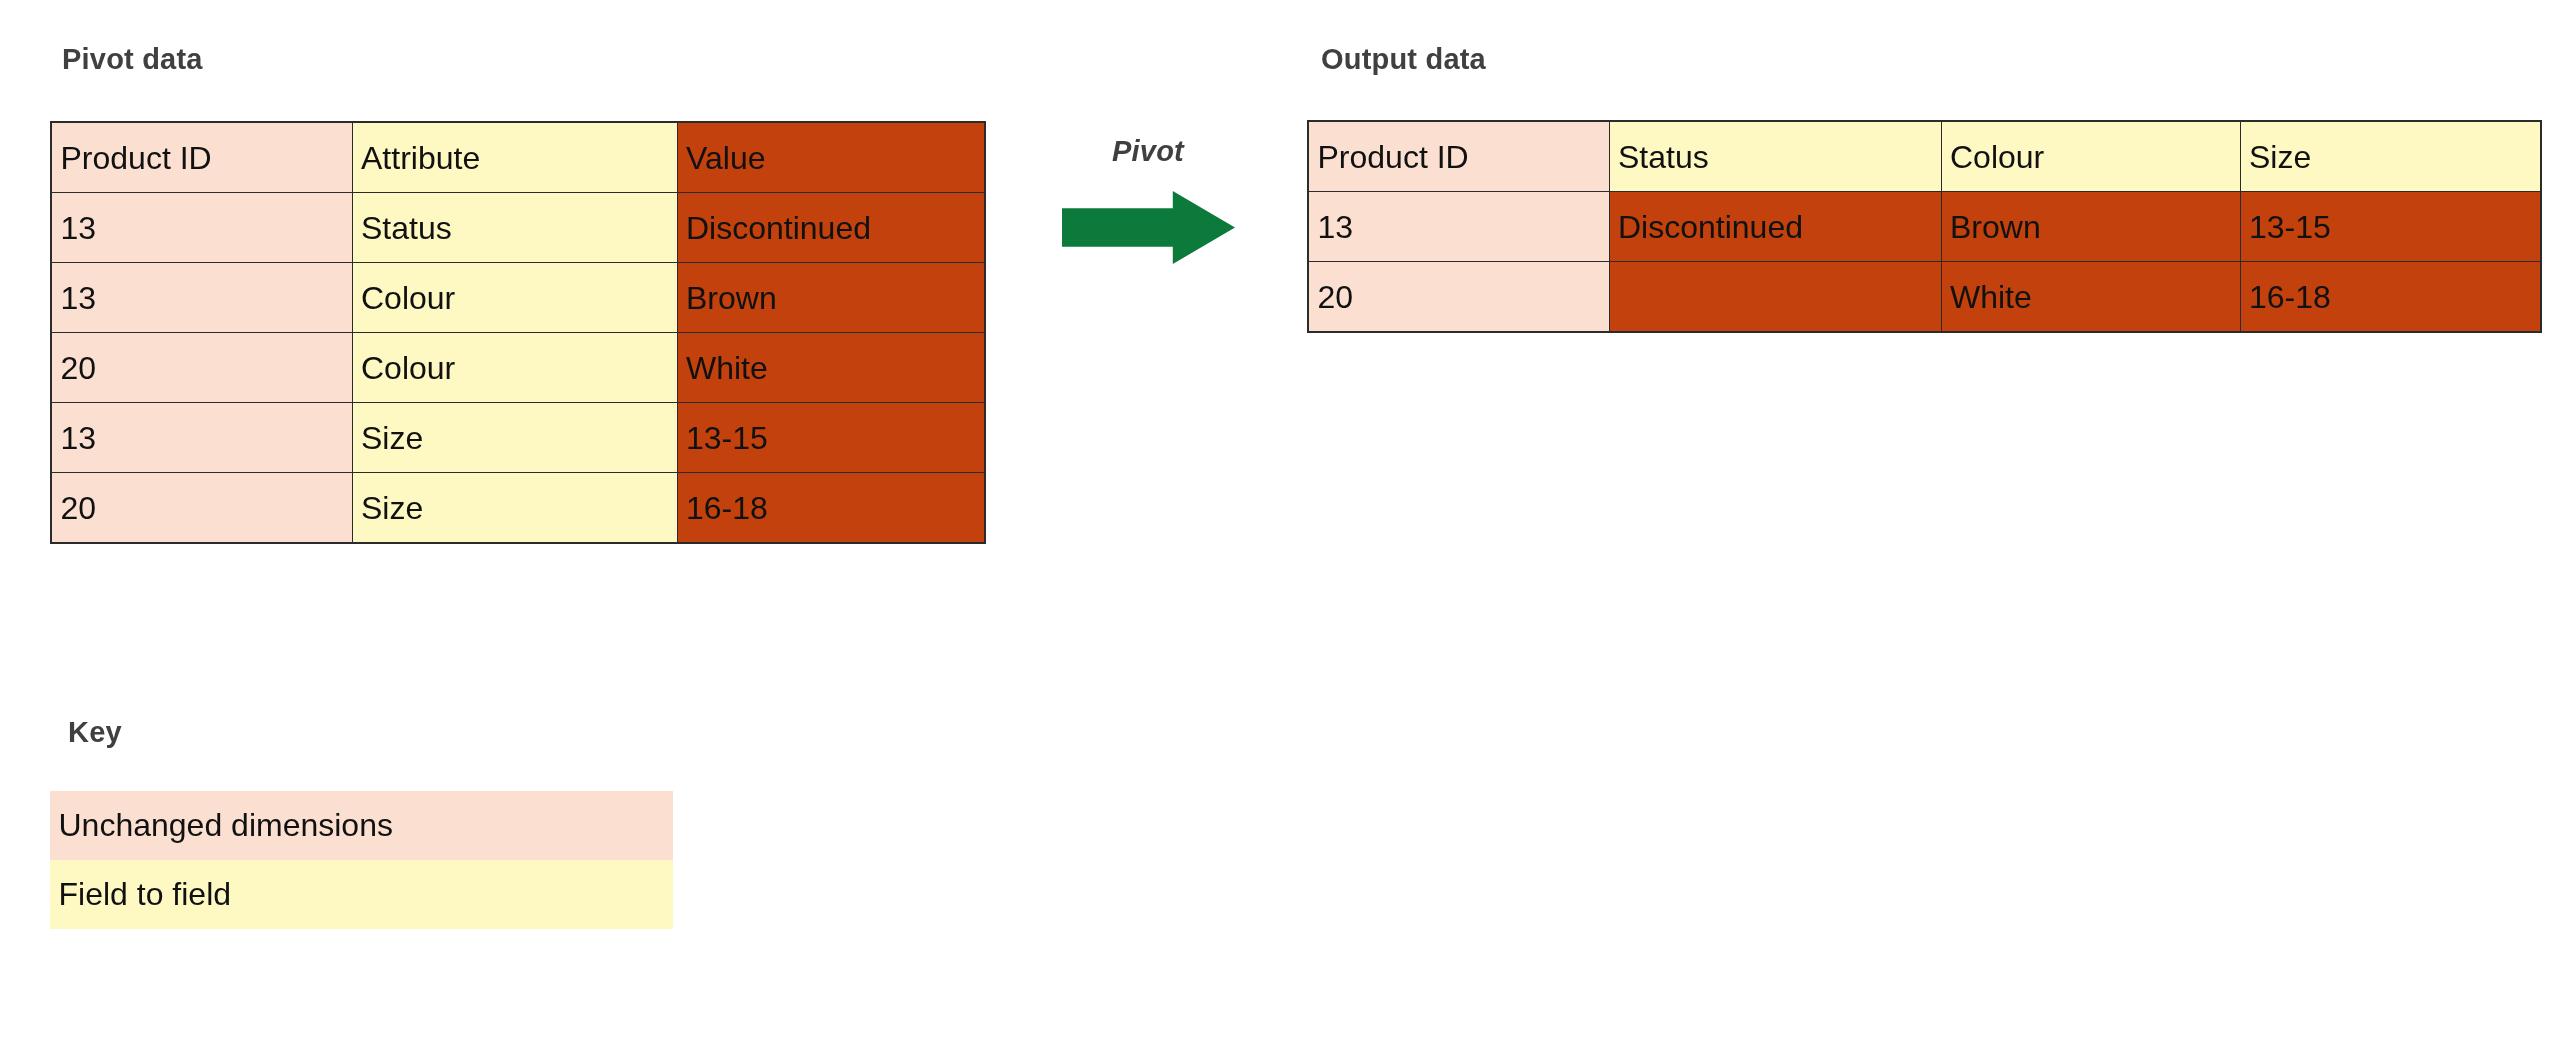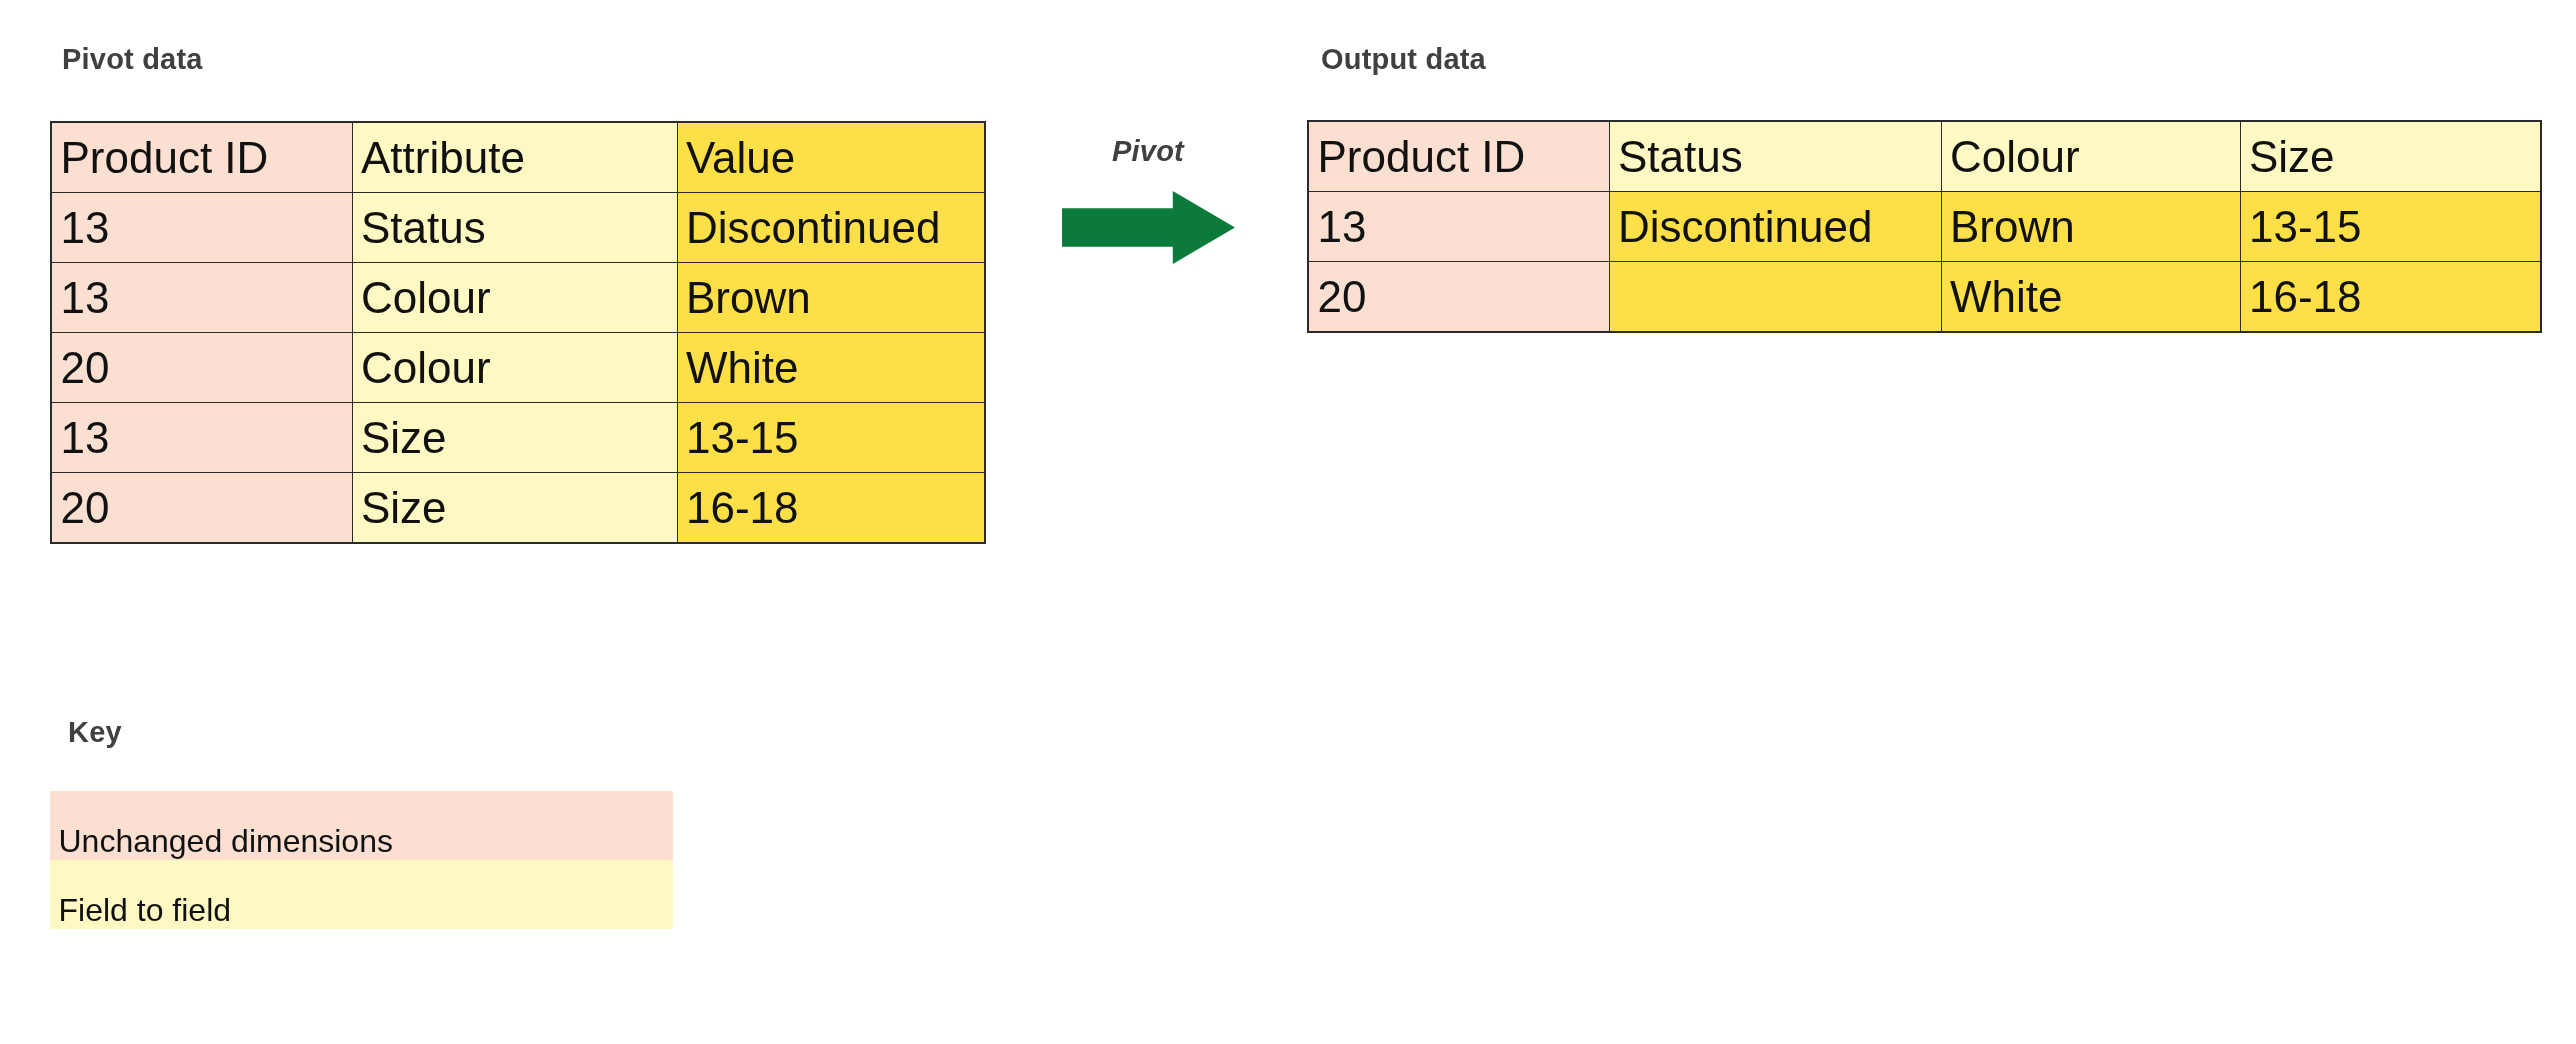--- a/index.html
+++ b/index.html
@@ -28,30 +28,30 @@
   .grid {
     position: absolute;
     border-collapse: collapse;
     table-layout: fixed;
     border: 2.6px solid #2b2b2b;
   }
   .grid td {
     border: 1.7px solid #2b2b2b;
     height: 69px;
     padding: 0 8.5px;
-    font-size: 44px;
+    font-size: 32px;
     color: #111111;
     line-height: 1.0;
     vertical-align: middle;
     white-space: nowrap;
     overflow: hidden;
   }
   .c-peach { background: #fbe0d2; }
   .c-green { background: #fef9c3; }
-  .c-blue  { background: #fde047; }
+  .c-blue  { background: #c2410c; }
   .num { text-align: left; padding-right: 12px; }
   .txt { text-align: left; padding-left: 10.3px; }
 
   
   #input-table { left: 50px; top: 121px; width: 933px; }
   #input-table col.col-a { width: 301px; }
   #input-table col.col-b { width: 325px; }
   #input-table col.col-c { width: 308px; }
 
   
@@ -79,21 +79,21 @@
   #key-title { left: 68px; top: 716px; }
   #key-list {
     position: absolute;
     left: 50px;
     top: 791px;
     width: 623px;
   }
   .key-row {
     height: 69px;
     display: flex;
-    align-items: flex-end;
+    align-items: center;
     padding-left: 8.5px;
     box-sizing: border-box;
     font-size: 32px;
     color: #111111;
     white-space: nowrap;
   }
   #input-title { left: 62px; top: 43px; }
   #output-title { left: 1321px; top: 43px; }
 </style>
 </head>

